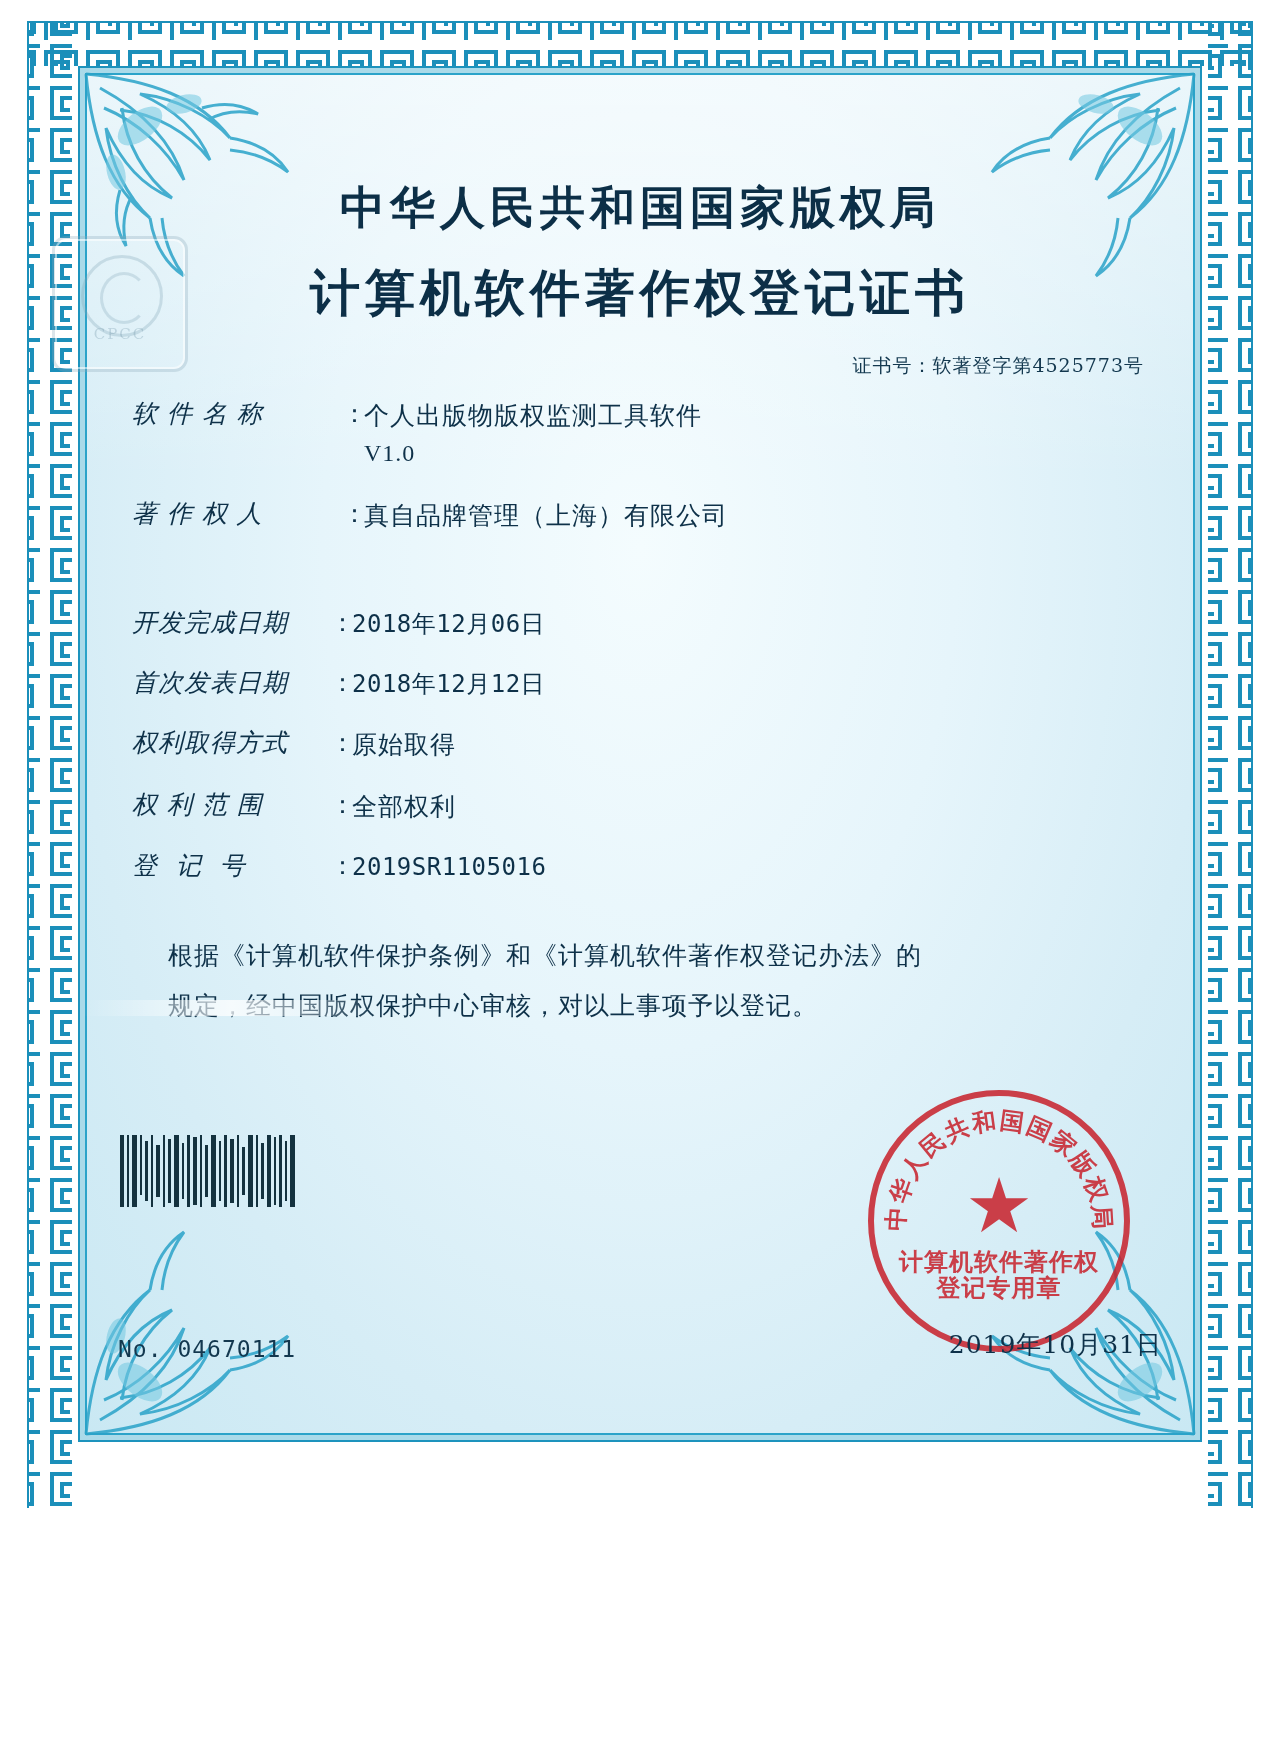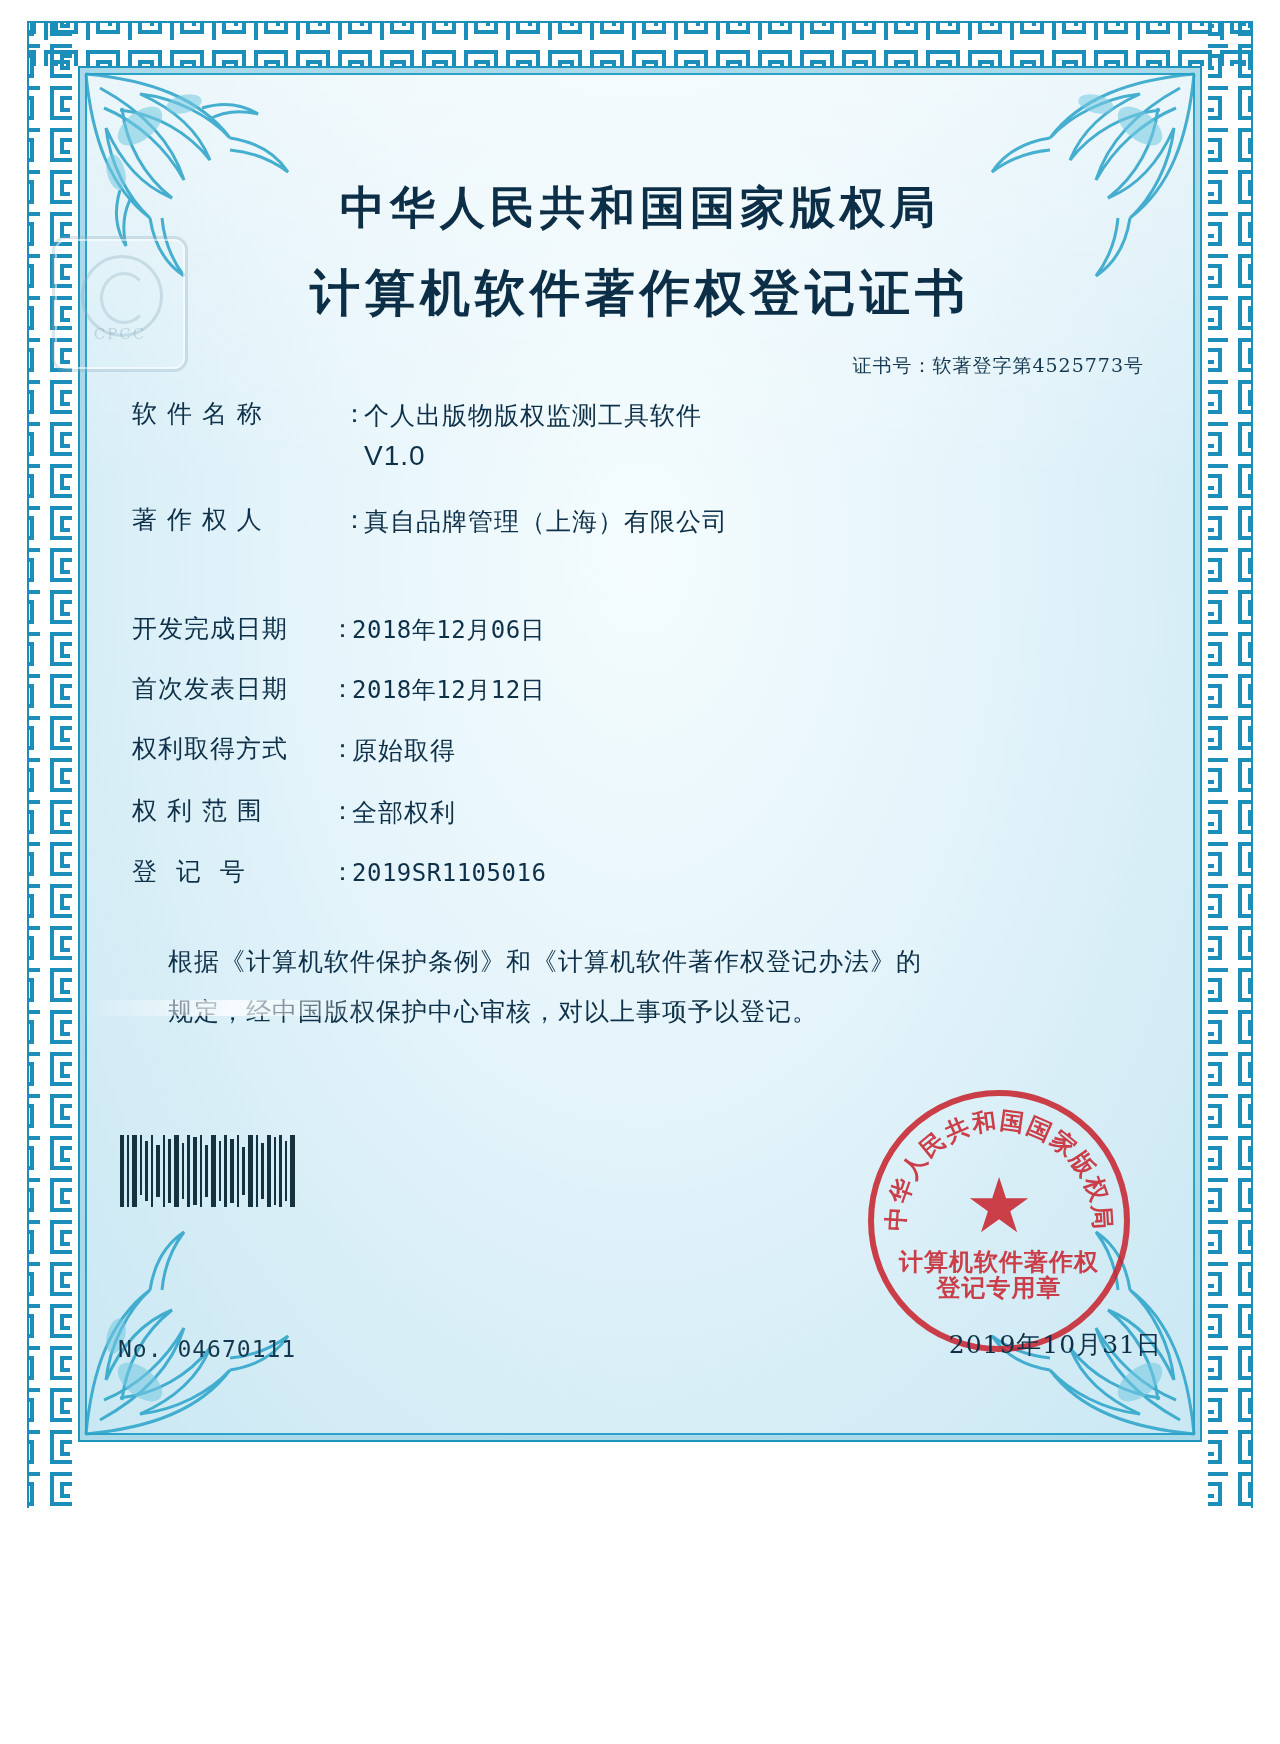--- a/index.html
+++ b/index.html
@@ -160,34 +160,35 @@
     margin-bottom: 26px;
     font-family: "DejaVu Serif", "Liberation Serif", serif;
   }
   .f-label {
     width: 210px;
     flex: 0 0 210px;
     font-size: 25px;
     letter-spacing: 1px;
     color: #0e3149;
     white-space: pre;
+    font-style: italic;
   }
   .f-colon {
     width: 22px;
     flex: 0 0 22px;
     font-size: 25px;
     color: #0e3149;
   }
   .f-value {
     font-size: 25px;
     color: #0e3149;
     letter-spacing: 1px;
     line-height: 1.5;
   }
-  .f-value .line2 { display: block; font-family: Liberation Sans, sans-serif; font-size: 28px; }
+  .f-value .line2 { display: block; font-family: Liberation Serif, serif; font-size: 24px; }
 
   .gap-big { height: 42px; }
 
   .field-row.compact { margin-bottom: 24px; }
   .field-row.compact .f-label { width: 198px; flex: 0 0 198px; }
 
   .mono-val {
     font-family: "DejaVu Sans Mono", "Liberation Mono", monospace;
     font-size: 24px;
     letter-spacing: 0.5px;

